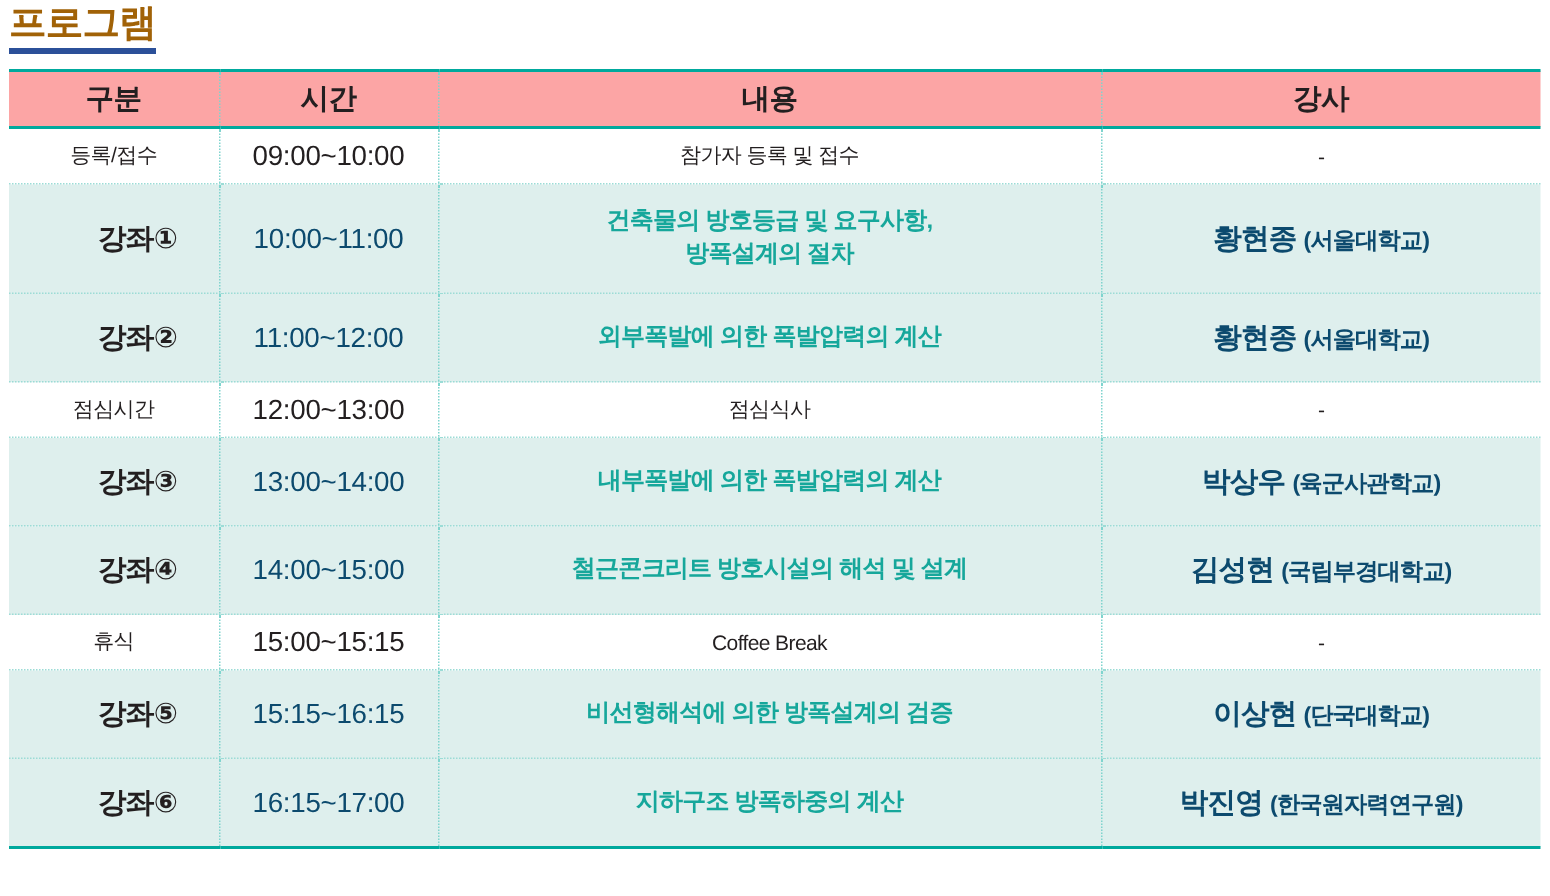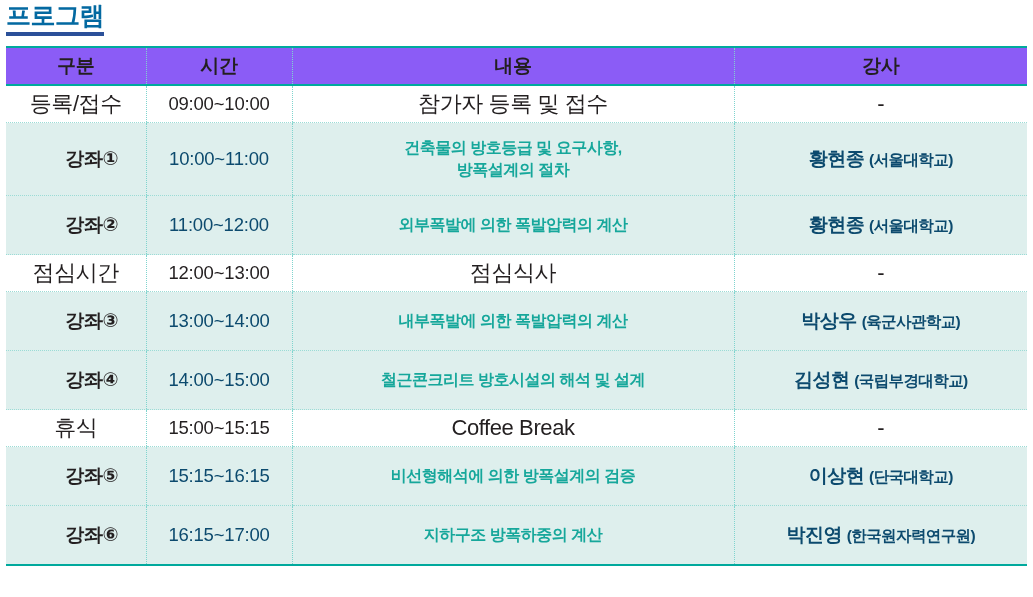--- a/index.html
+++ b/index.html
@@ -25,21 +25,21 @@
   
   .title-wrap {
     position: absolute;
     left: 6px;
     top: 2px;
   }
   .page-title {
     display: inline-block;
     font-size: 25px;
     font-weight: bold;
-    color: #0369a1;
+    color: #a16207;
     letter-spacing: -0.5px;
     line-height: 1.1;
     padding-bottom: 2px;
     border-bottom: 4px solid #2B5099;
   }
 
   
   .program-table {
     position: absolute;
     left: 6px;
@@ -65,31 +65,31 @@
 
   
   thead tr {
     height: 38px;
   }
   thead th {
     font-size: 19px;
     font-weight: bold;
     border-top: 2.5px solid #00A99D;
     border-bottom: 2.5px solid #00A99D;
-    background: #8b5cf6;
+    background: #fca5a5;
     letter-spacing: -0.3px;
   }
   thead th + th {
     border-left: 1.5px dotted #7FD4CE;
   }
 
   
   tbody td {
     border-bottom: 1.5px dotted #9BDCD6;
-    font-size: 22px;
+    font-size: 14px;
     letter-spacing: -0.4px;
   }
   tbody td + td {
     border-left: 1.5px dotted #7FD4CE;
   }
   tbody tr:last-child td {
     border-bottom: 2.5px solid #00A99D;
   }
 
   

